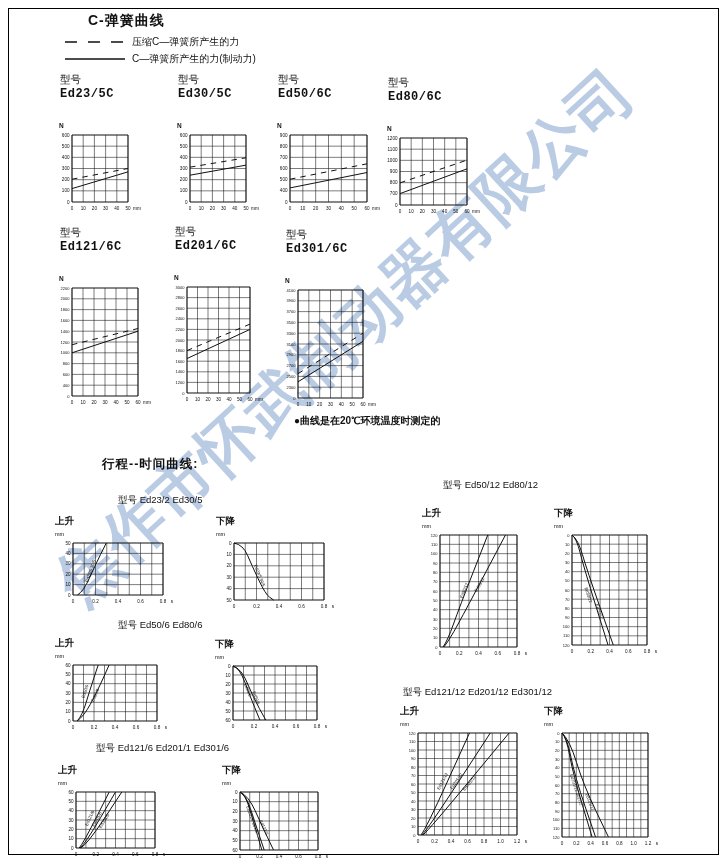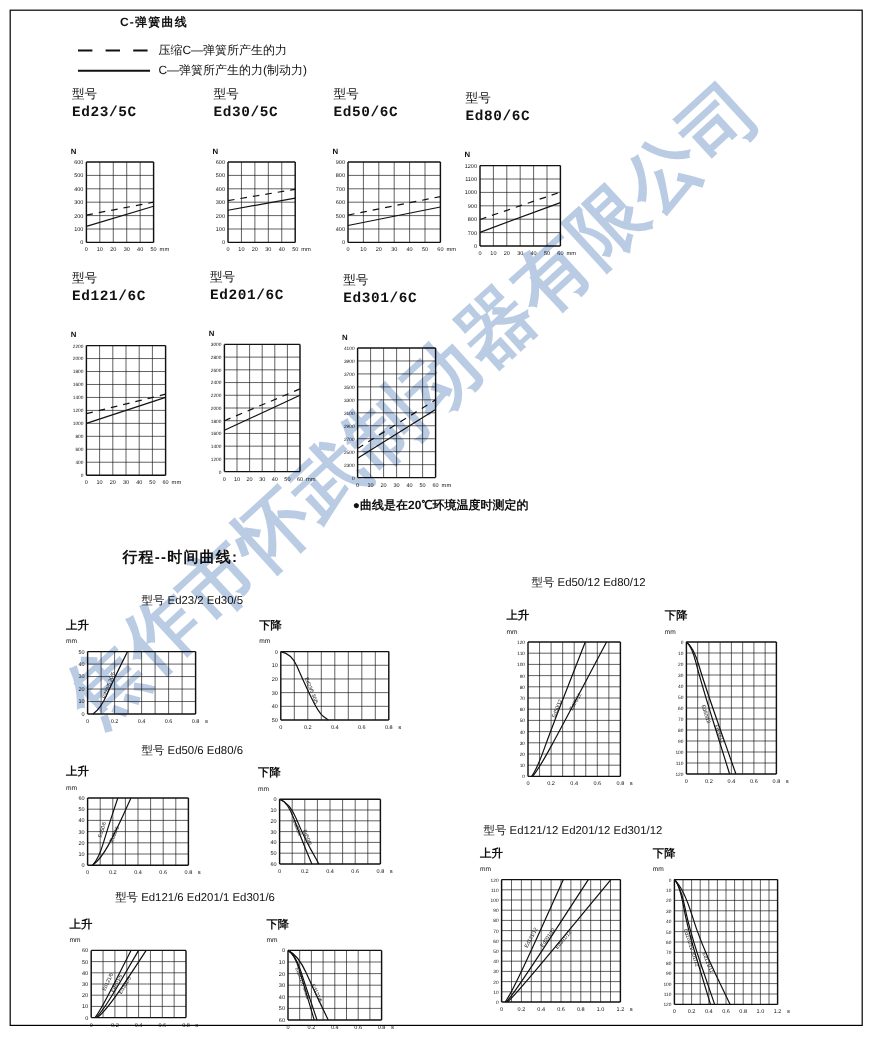--- a/index.html
+++ b/index.html
@@ -1,21 +1,21 @@
 <!DOCTYPE html>
 <html><head>
 <meta charset="utf-8">
 <style>
   html,body{margin:0;padding:0;}
   body{
     position:relative;width:728px;height:864px;background:#ffffff;
     font-family:"Liberation Sans",sans-serif;color:#111;overflow:hidden;
   }
   .page-border{position:absolute;left:8px;top:8px;width:709px;height:845px;border:1.6px solid #000;}
-  #page-title{position:absolute;left:100px;top:12px;font-size:10px;font-weight:bold;letter-spacing:1px;}
+  #page-title{position:absolute;left:88px;top:12px;font-size:14px;font-weight:bold;letter-spacing:1px;}
   .legend{position:absolute;left:64px;top:33px;}
   .legend-row{display:flex;align-items:center;height:17px;}
   .legend-row svg{margin-right:6px;flex:0 0 auto;}
   .legend-label{font-size:10px;white-space:nowrap;}
   #note{position:absolute;left:294px;top:414px;font-size:10px;font-weight:bold;}
   #section2{position:absolute;left:102px;top:456px;font-size:12.5px;font-weight:bold;letter-spacing:1px;}
   #charts-layer{position:absolute;left:0;top:0;width:608px;height:864px;z-index:2;}
   .chart{position:absolute;}
   svg text{font-family:"Liberation Sans",sans-serif;fill:#111;}
   .heading{position:absolute;line-height:1.3;white-space:nowrap;}

